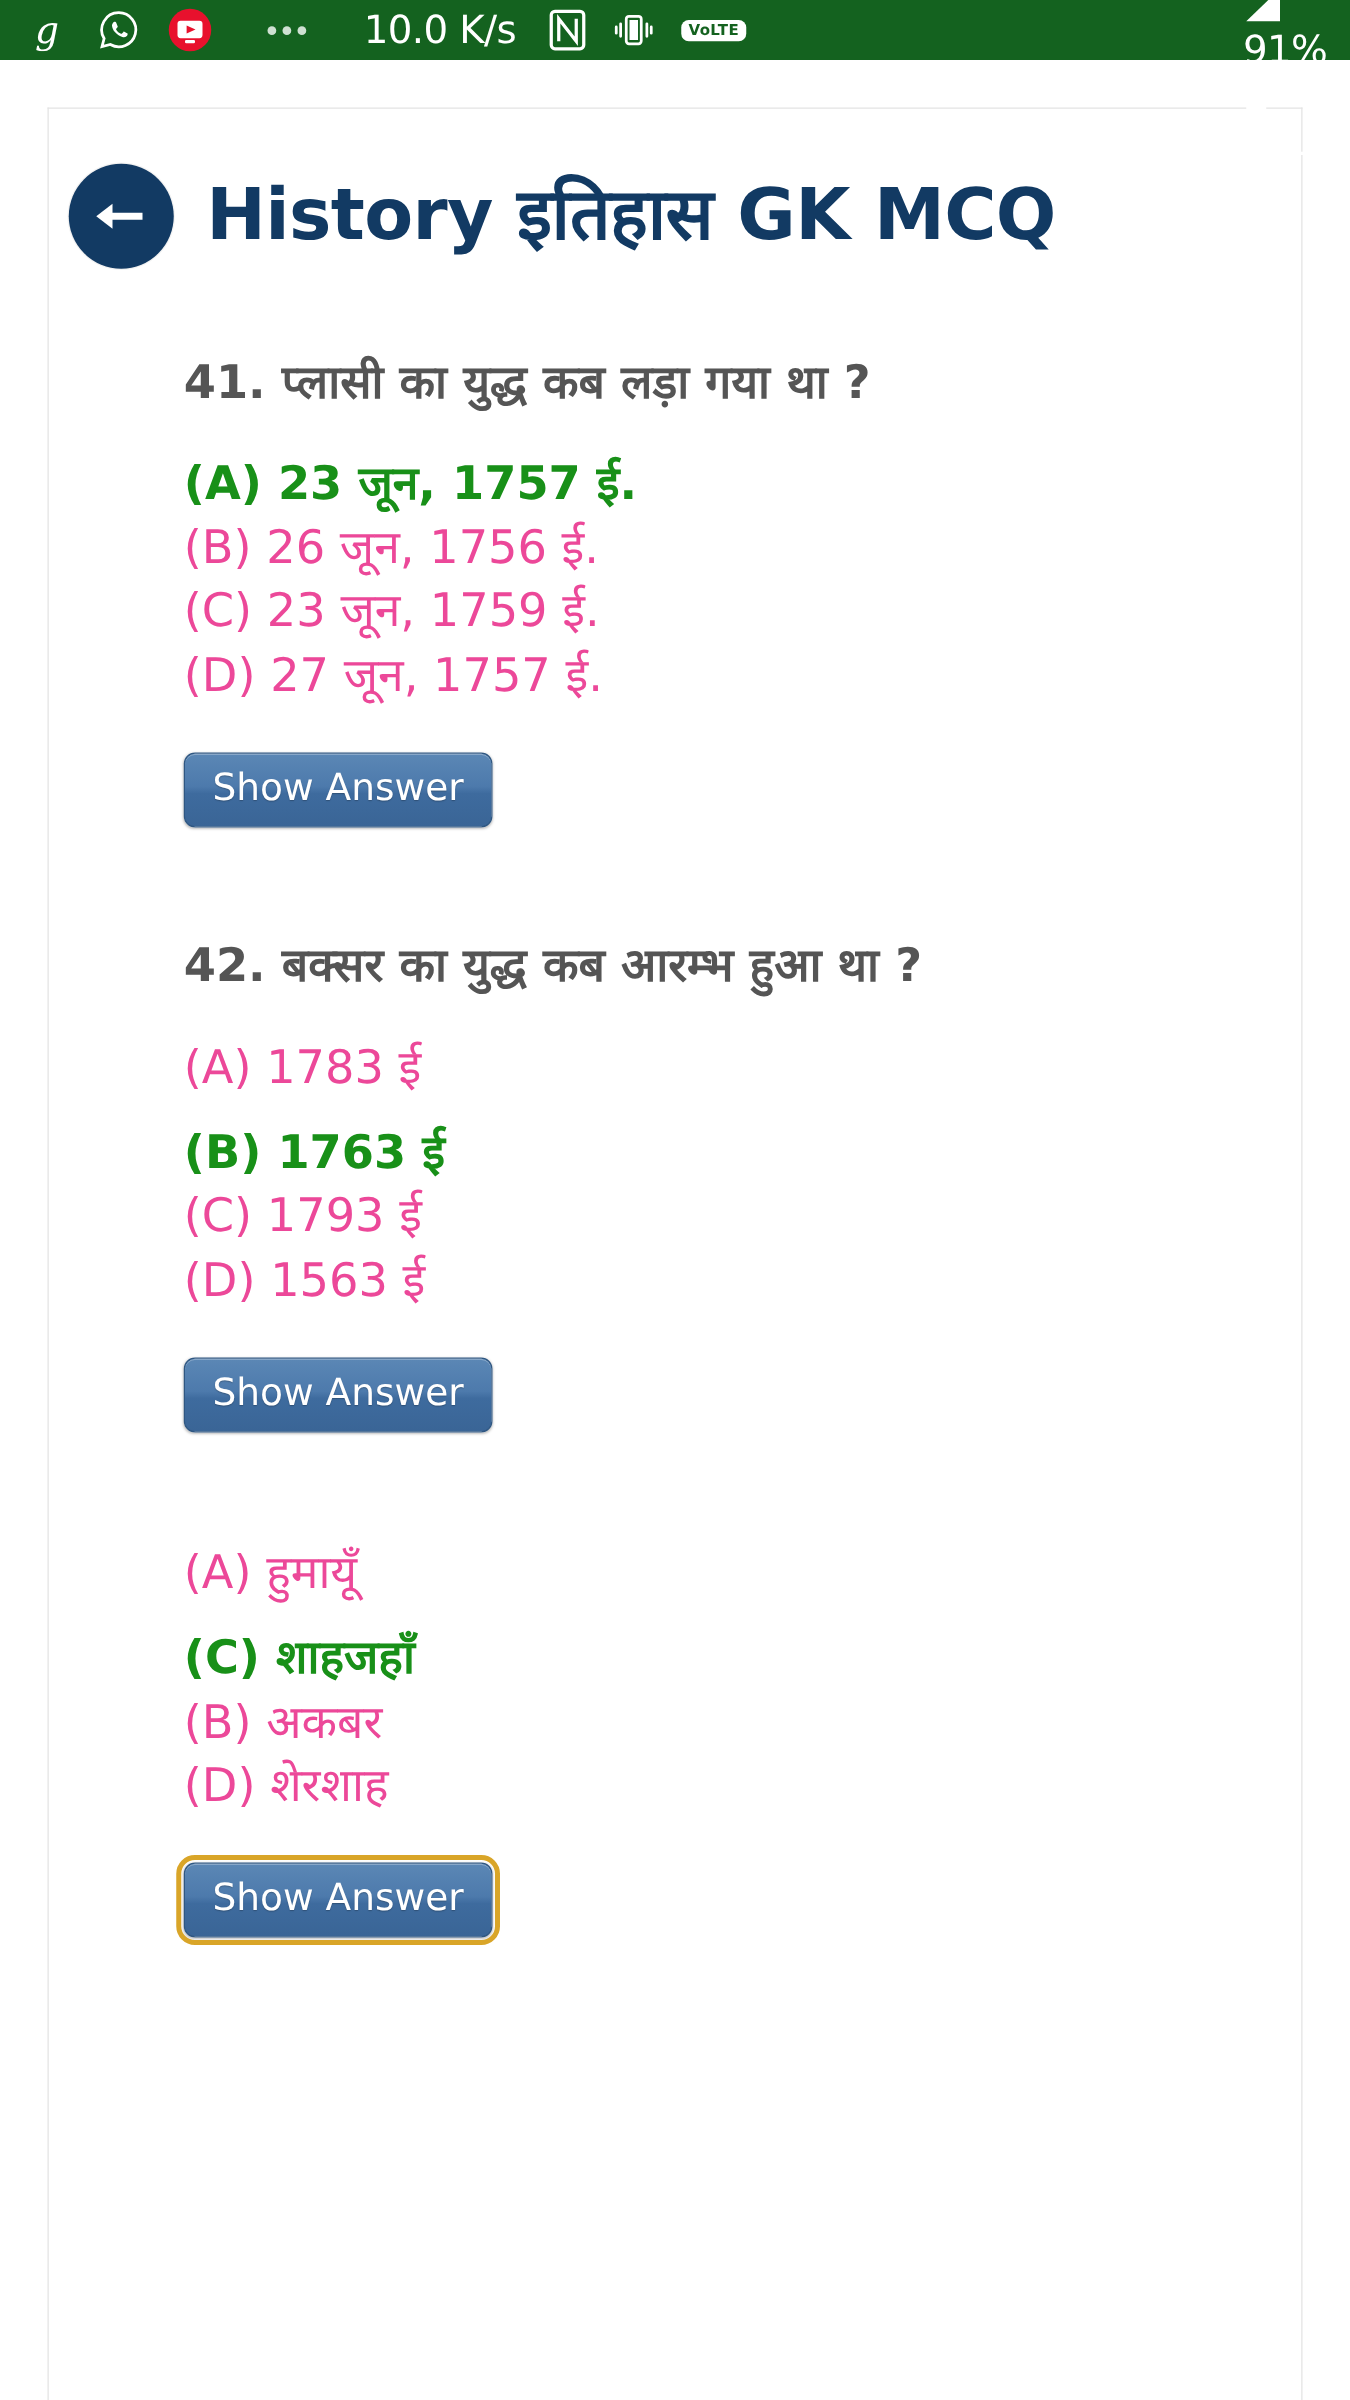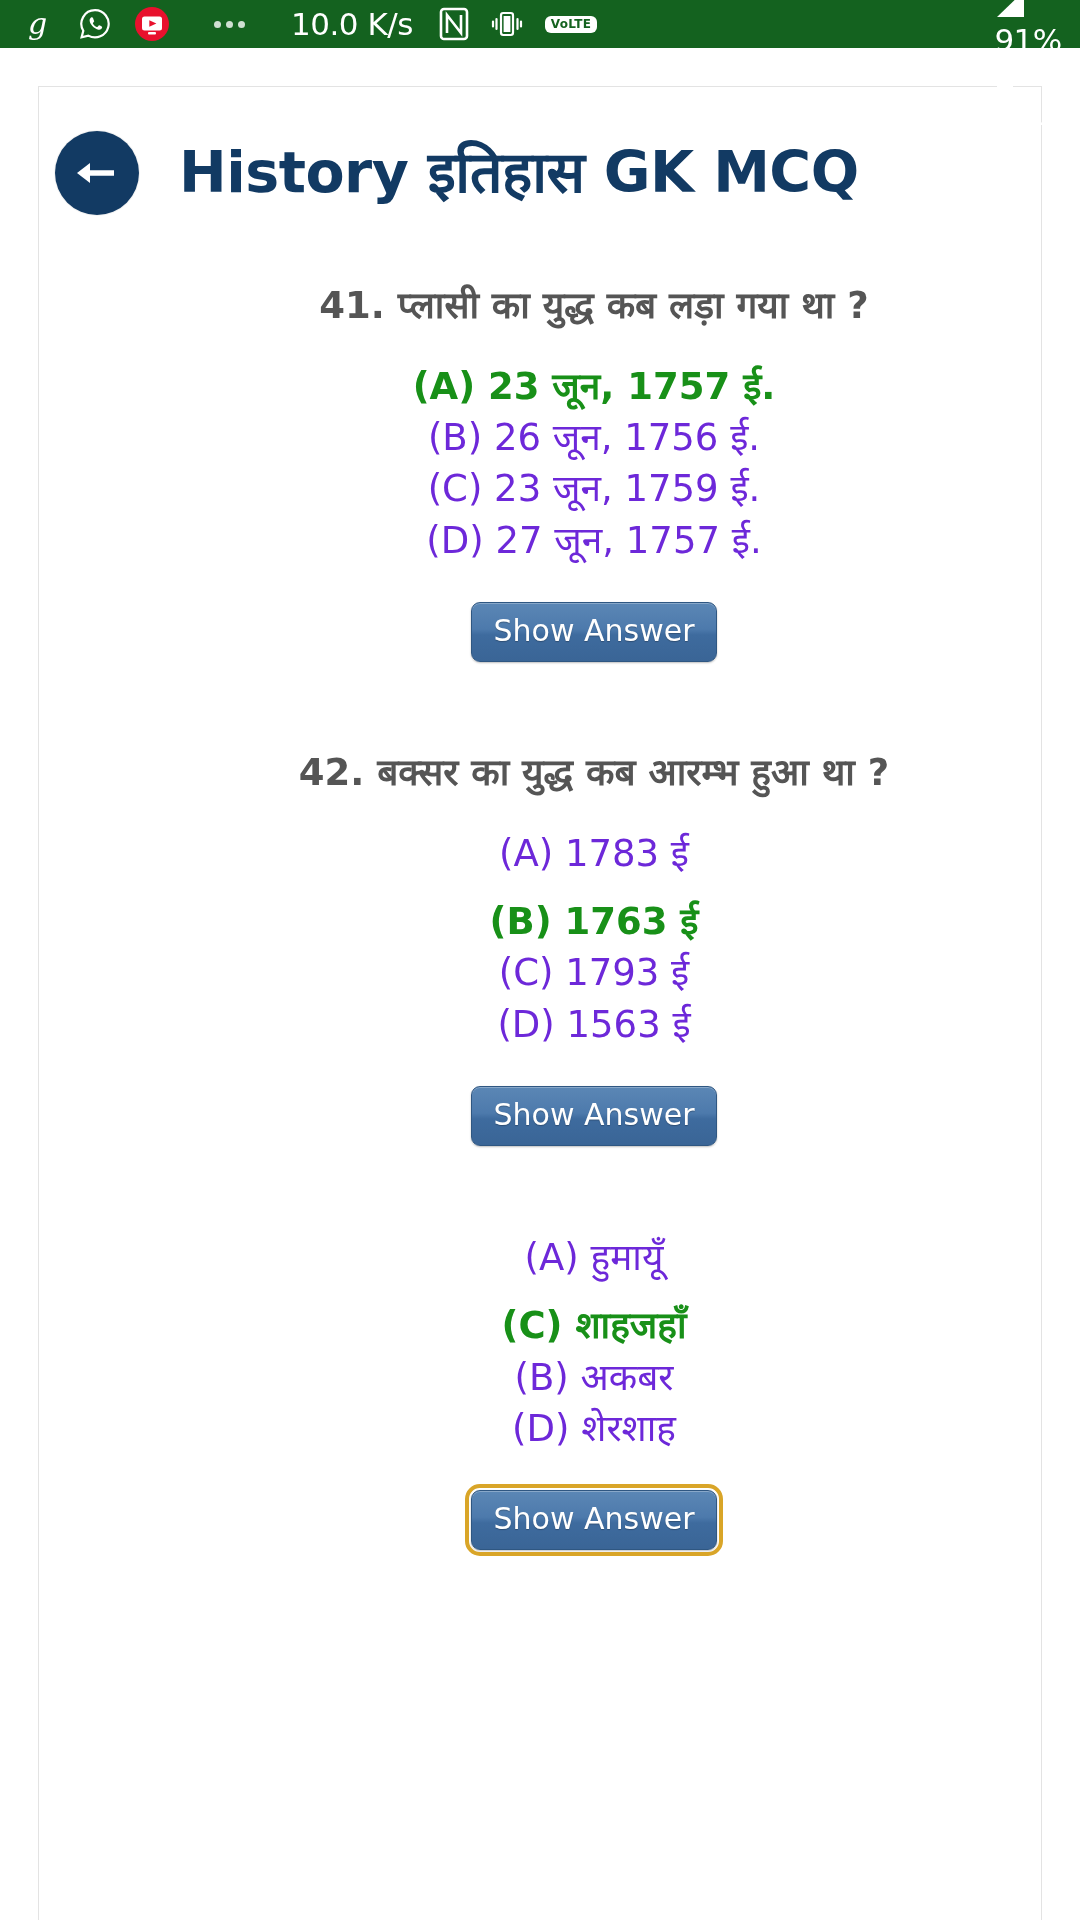--- a/index.html
+++ b/index.html
@@ -51,21 +51,21 @@
     min-height:1834px;
     background:#ffffff;
     border:1px solid #e3e3e3;
     border-bottom:none;
     padding:44px 0 0 0;
   }
 
   
   .appbar{
     display:flex; align-items:center;
-    gap:40px;
+    gap:26px;
     padding:0 0 0 16px;
     margin-bottom:66px;
   }
   .backbtn{
     width:84px; height:84px; border-radius:50%;
     background:#123a63;
     display:flex; align-items:center; justify-content:center;
     flex:0 0 auto;
     box-shadow:0 0 0 1px rgba(0,0,0,0.05);
   }
@@ -74,34 +74,34 @@
     font-size:57px;
     font-weight:700;
     color:#123a63;
     letter-spacing:-0.5px;
     white-space:nowrap;
     line-height:1.05;
   }
 
   
   .qlist{ padding:0 0 0 108px; }
-  .qblock{ margin-bottom:86px;text-align:center; }
+  .qblock{ margin-bottom:86px; }
   .qblock:last-child{ margin-bottom:0; }
 
   .qtext{
     font-size:37px;
     font-weight:700;
     color:#555555;
     line-height:1.34;
     margin-bottom:30px;
   }
   .opts{ margin-bottom:36px; }
   .opt{
     font-size:37px;
-    color:#6d28d9;
+    color:#ec4899;
     line-height:1.28;
     padding:2px 0;
     font-weight:400;
   }
   .opt.correct{
     color:#189018;
     font-weight:700;
     margin-top:17px;
   }
 

